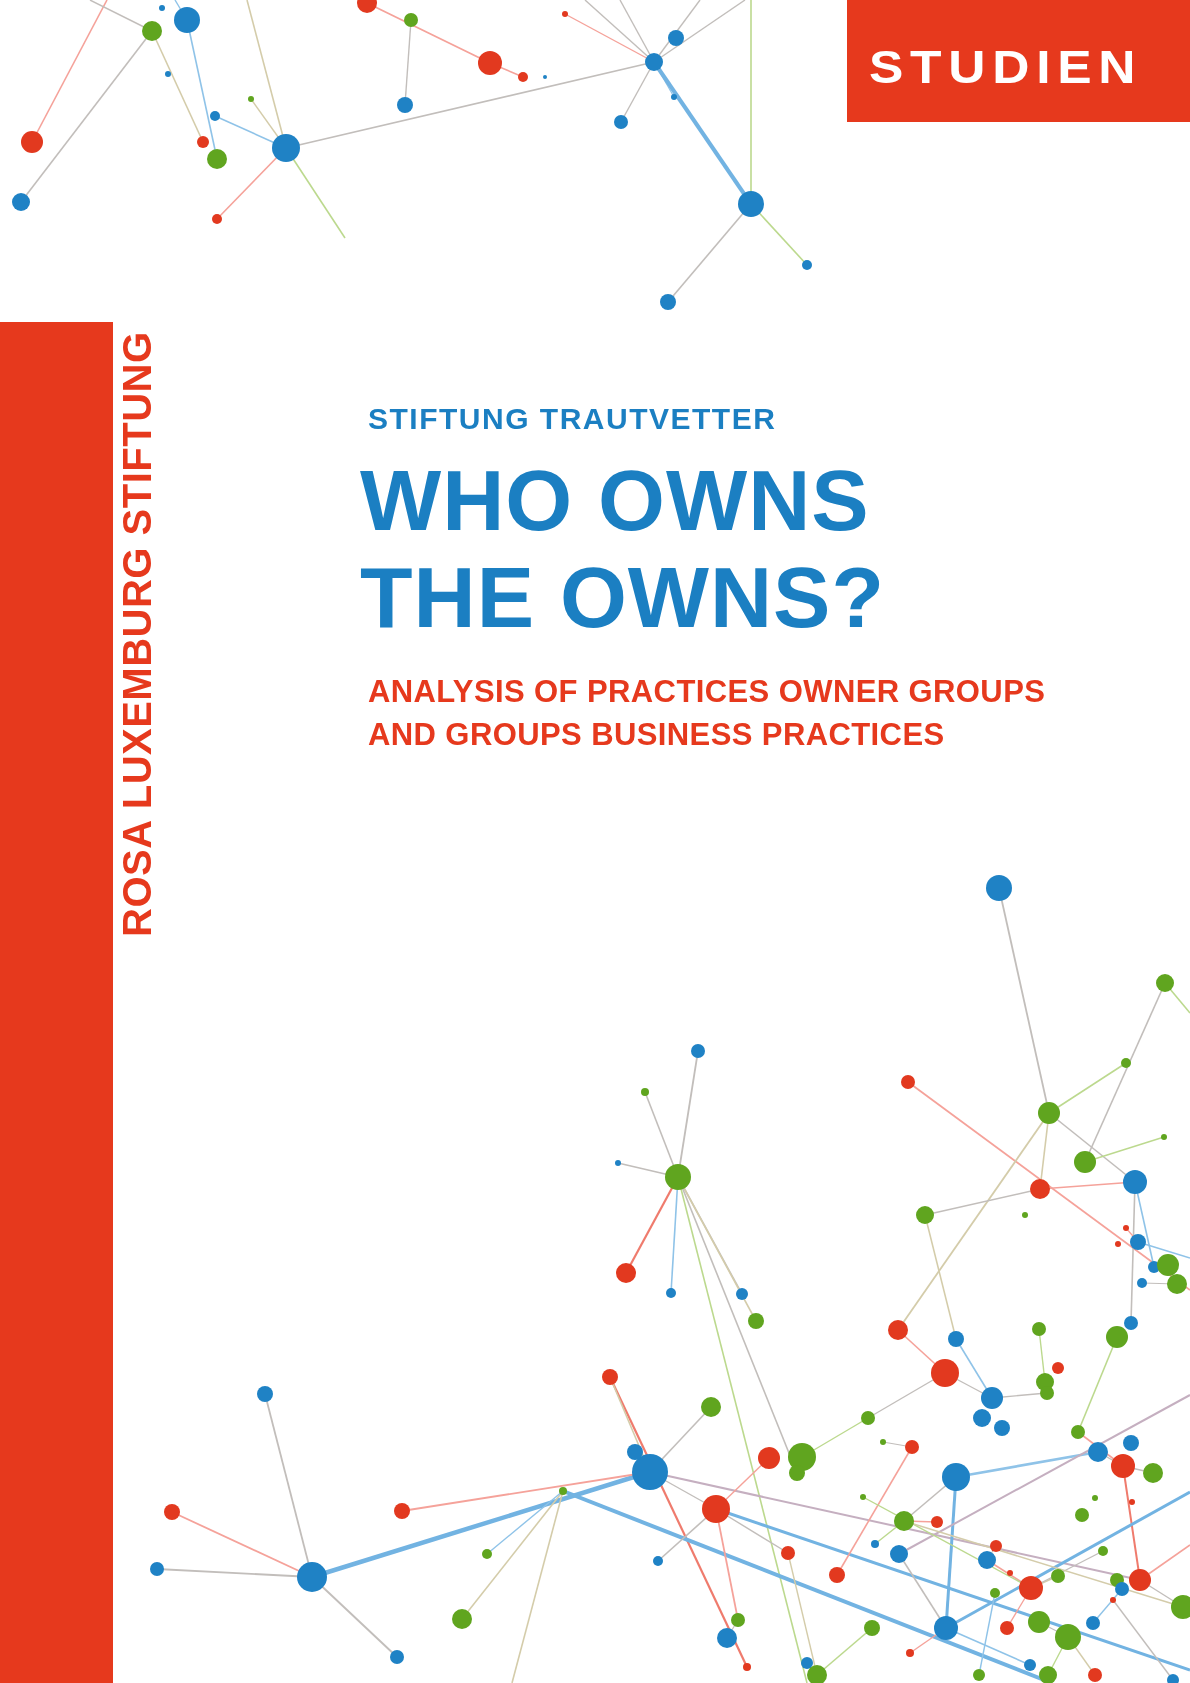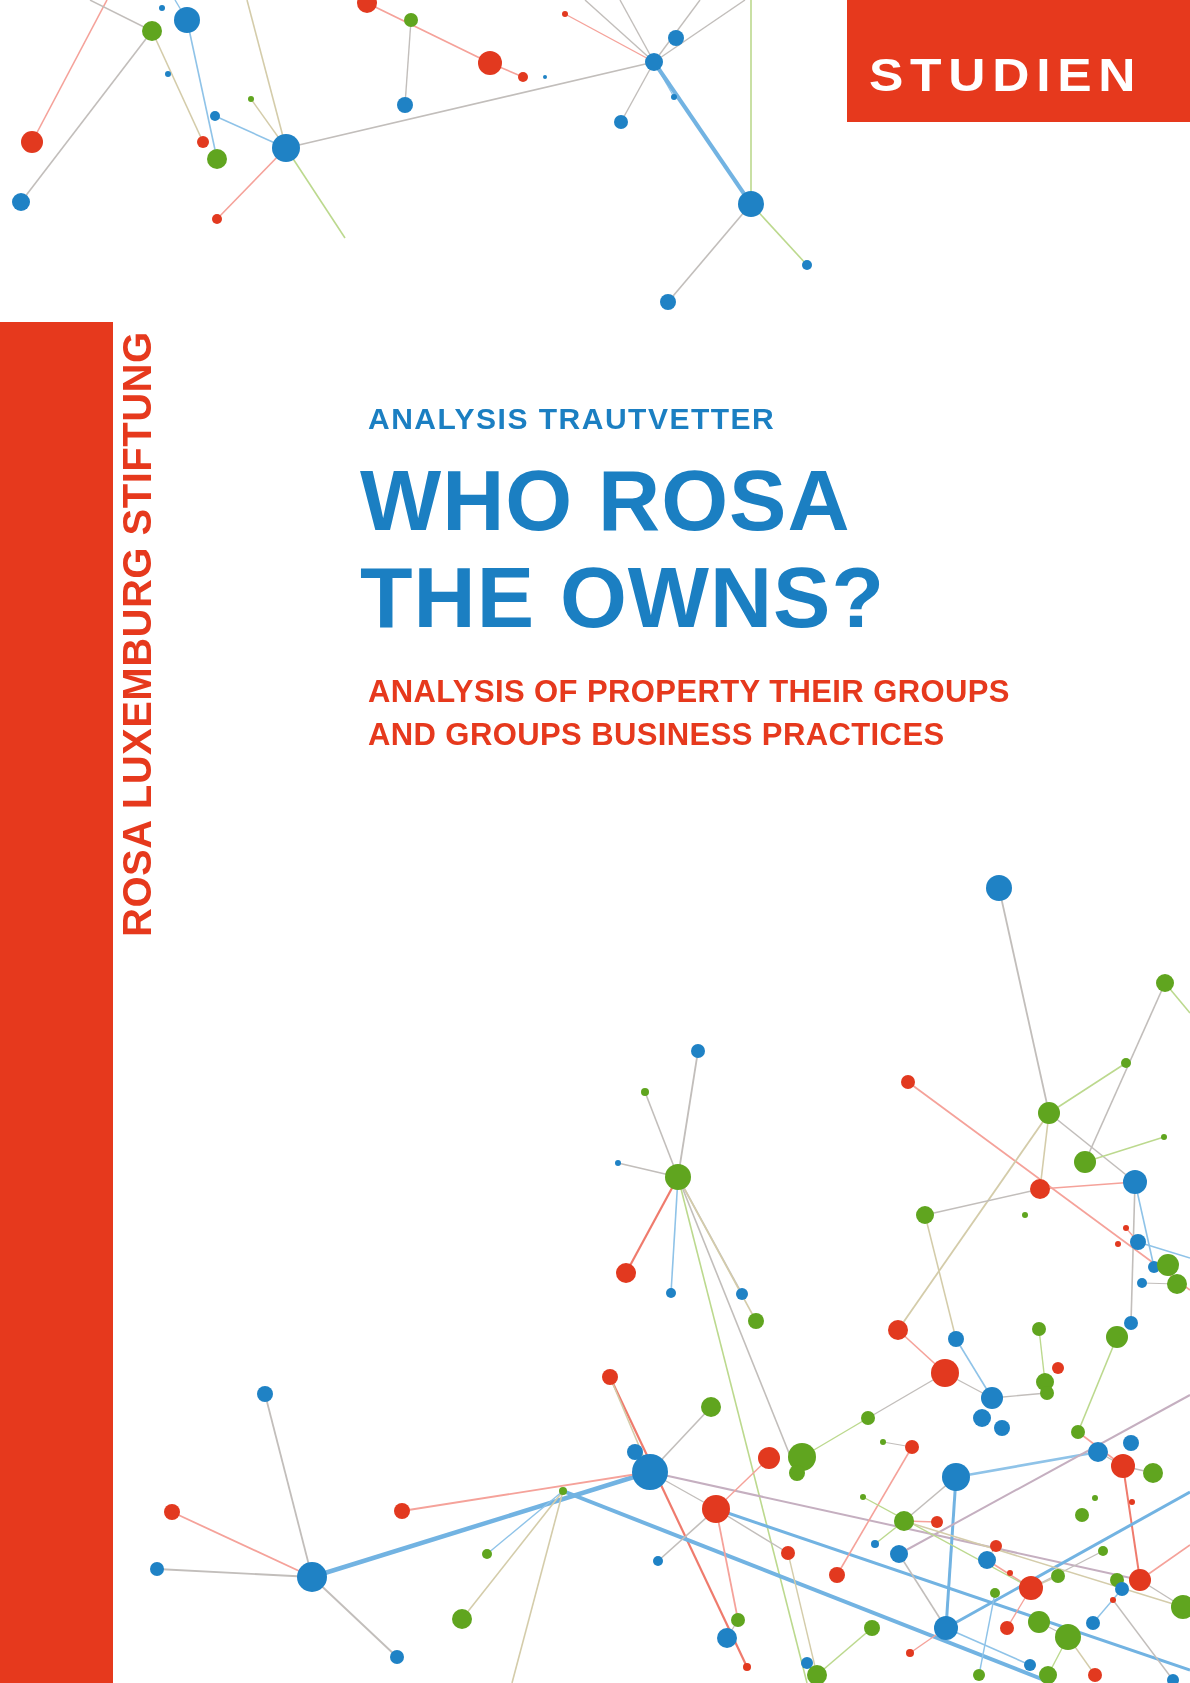--- a/index.html
+++ b/index.html
@@ -8,21 +8,21 @@
     width:1190px;height:1683px;
     margin:0 auto;
     background:#ffffff;
     overflow:hidden;
     font-family:"Liberation Sans", sans-serif;
   }
   .network{position:absolute;left:0;top:0;width:1190px;height:1683px;}
   .badge{
     position:absolute;left:847px;top:0;width:343px;height:122px;
     display:flex;align-items:flex-end;justify-content:flex-start;
-    padding:0 0 24px 22px;box-sizing:border-box;
+    padding:0 0 32px 22px;box-sizing:border-box;
   }
   .badge span{
     font-size:46px;font-weight:bold;letter-spacing:6px;
     transform:scaleX(1.12);transform-origin:left bottom;
     line-height:1;
   }
   .left-bar{position:absolute;left:0;top:322px;width:113px;height:1361px;}
   .vertical-text{
     position:absolute;left:117px;top:937px;
     transform:rotate(-90deg);transform-origin:0 0;
@@ -298,25 +298,25 @@
     </svg>
 
   <div class="badge" style="background: rgb(230, 57, 29); color: rgb(255, 255, 255);">
     <span>STUDIEN</span>
   </div>
 
   <div class="left-bar" style="background: rgb(230, 57, 29);"></div>
 
   <div class="vertical-text" style="color: rgb(230, 57, 29);">ROSA LUXEMBURG STIFTUNG</div>
 
-  <div class="author" style="color: rgb(27, 127, 194);">ANALYSIS TRAUTVETTER</div>
+  <div class="author" style="color: rgb(27, 127, 194);">STIFTUNG TRAUTVETTER</div>
 
   <h1 class="title" style="color: rgb(27, 127, 194);">
-    <div>WHO ROSA</div>
+    <div>WHO OWNS</div>
     <div>THE OWNS?</div>
   </h1>
 
   <div class="subtitle" style="color: rgb(230, 57, 29);">
-    <div>ANALYSIS OF PROPERTY THEIR GROUPS</div>
+    <div>ANALYSIS OF PRACTICES OWNER GROUPS</div>
     <div>AND GROUPS BUSINESS PRACTICES</div>
   </div>
 
 </div>
 
 </body></html>

